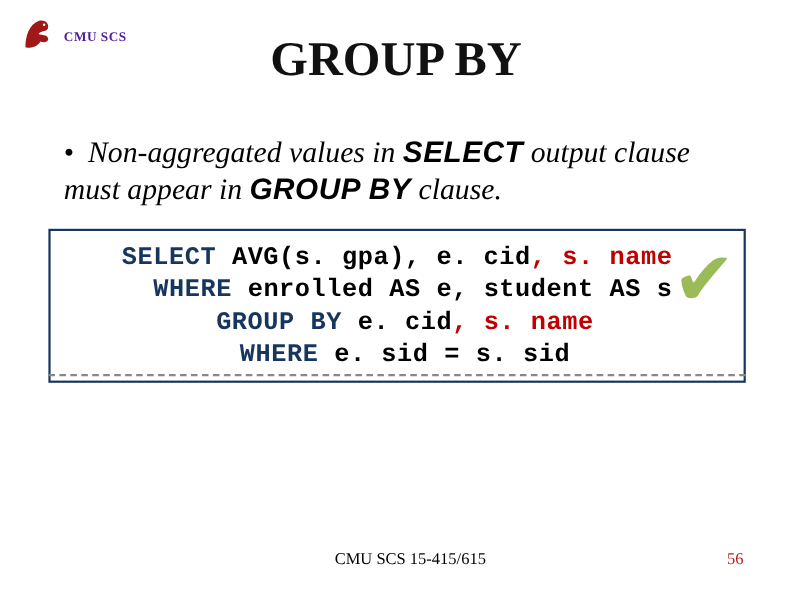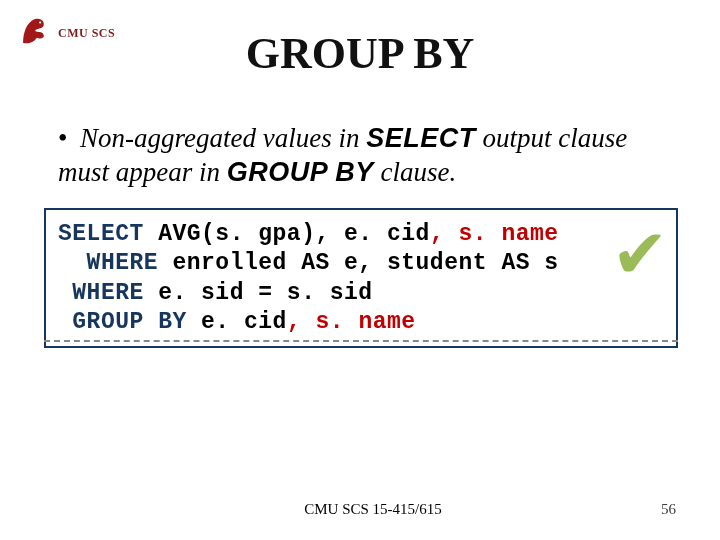--- a/index.html
+++ b/index.html
@@ -21,21 +21,21 @@
   }
   .logo {
     width: 34px;
     height: 34px;
     margin-top: 8px;
   }
   .header-text {
     font-family: "Times New Roman", serif;
     font-size: 12px;
     font-weight: bold;
-    color: #7f1d1d;
+    color: #4c1d95;
     letter-spacing: 0.5px;
     margin-top: 12px;
   }
   .title {
     position: absolute;
     top: 28px;
     left: 0;
     right: 0;
     text-align: center;
     font-family: "Times New Roman", serif;
@@ -73,21 +73,21 @@
     width: 634px;
     border: 2px solid #17365d;
     padding: 10px 12px 8px 12px;
     font-family: "Consolas", "Courier New", monospace;
     font-size: 23px;
     line-height: 1.28;
     font-weight: bold;
     color: #000;
     letter-spacing: 0.5px;
   }
-  .code-line { white-space: pre; }
+  .code-line { white-space: pre; text-align: center; }
   .kw { color: #17365d; }
   .hl { color: #c00000; }
   .checkmark {
     position: absolute;
     right: 12px;
     top: 6px;
     font-size: 78px;
     color: #9bbb59;
     line-height: 1;
     pointer-events: none;
@@ -107,21 +107,21 @@
     text-align: center;
     font-size: 15px;
     color: #000;
     padding-left: 26px;
   }
   .footer-right {
     position: absolute;
     bottom: 22px;
     right: 44px;
     font-size: 15px;
-    color: #404040;
+    color: #b91c1c;
   }
 </style>
 </head>
 <body>
 
 <div class="header">
   <span class="logo">
     <svg viewBox="0 0 40 40" width="34" height="34">
       <path d="M6 34 C6 22 10 10 20 6 C26 4 32 8 30 14 C28 18 22 16 20 20 C24 22 28 20 30 24 C32 28 26 30 22 28 C20 32 14 36 6 34 Z" fill="#a01818"></path>
       <circle cx="26" cy="10" r="1.3" fill="#fff"></circle>
@@ -132,21 +132,21 @@
 
 <div class="title">GROUP BY</div>
 
 <div class="bullet-block">
   <span class="dot">•</span><span class="bullet-text"><span>Non-aggregated values in </span><span class="mono">SELECT</span><span> output clause must appear in </span><span class="mono">GROUP BY</span><span> clause.</span></span>
 </div>
 
 <div class="code-box">
   <div class="code-line"><span class="kw">SELECT</span><span> AVG(s. gpa), e. cid</span><span class="hl">, s. name</span></div>
   <div class="code-line"><span class="kw">  WHERE</span><span> enrolled AS e, student AS s</span></div>
+  <div class="code-line"><span class="kw"> GROUP</span><span class="kw"> BY </span><span>e. cid</span><span class="hl">, s. name</span></div>
   <div class="code-line"><span class="kw"> WHERE</span><span> e. sid = s. sid</span></div>
-  <div class="code-line"><span class="kw"> GROUP</span><span class="kw"> BY </span><span>e. cid</span><span class="hl">, s. name</span></div>
   <span class="checkmark">✔</span>
 </div>
 
 <div class="dashed-line"></div>
 
 <div class="footer-center">CMU SCS 15-415/615</div>
 <div class="footer-right">56</div>
 
 </body></html>

